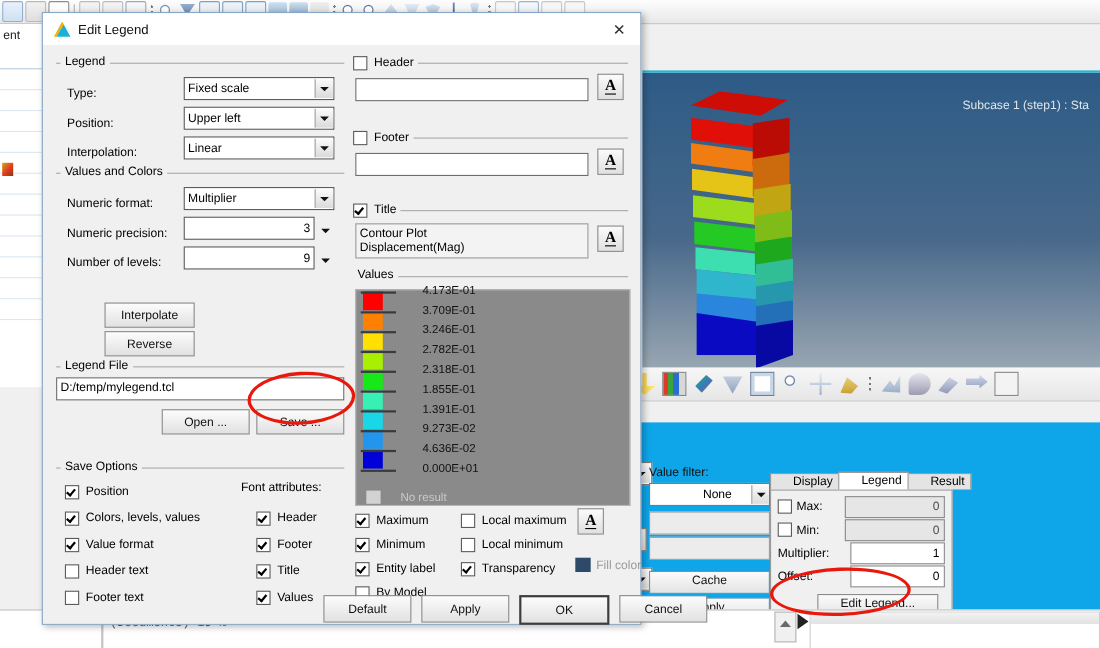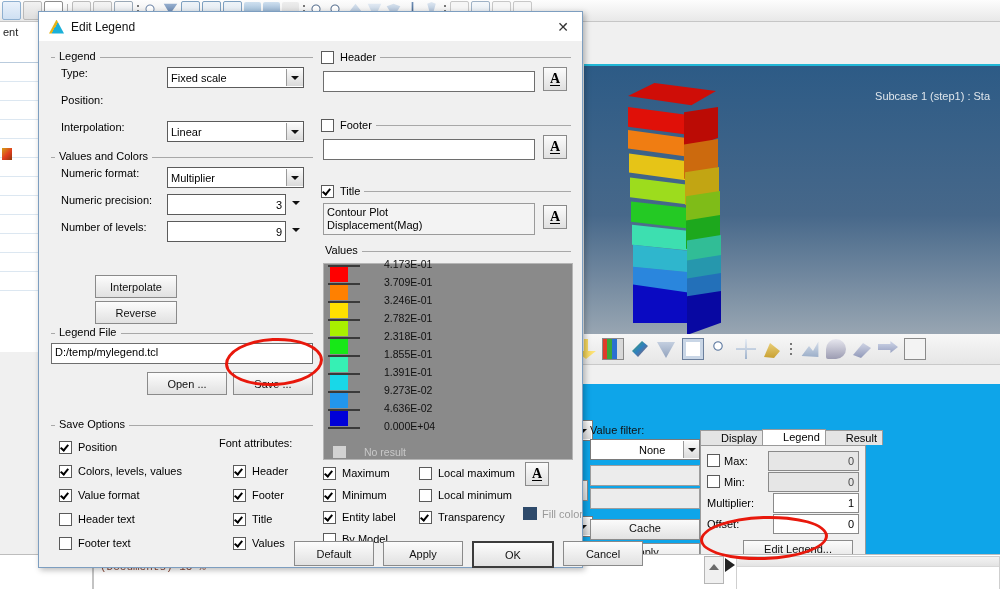--- a/index.html
+++ b/index.html
@@ -100,21 +100,21 @@
   #app-icon{width:15px;height:14px;margin:0 7px 0 6px;position:relative;flex:0 0 auto;}
   #title-text{font-size:12px;color:#111;flex:1;}
   #close-btn{width:30px;height:26px;display:flex;align-items:center;justify-content:center;
     font-size:14px;color:#333;}
   #dlg-body{position:absolute;left:0;top:29px;right:0;bottom:0;background:#f0f0f0;}
 
   .group{position:absolute;}
   .glabel{position:absolute;font-size:11px;background:#f0f0f0;padding:0 4px;left:4px;top:-7px;}
   .gline{position:absolute;left:0;top:0;right:0;height:1px;background:#a8a8a8;}
 
-  .row{display:flex;align-items:flex-start;height:24px;}
+  .row{display:flex;align-items:flex-end;height:24px;}
   .row .cap{font-size:11px;}
   .dd{height:19px;border:1px solid #5b5b5b;background:#fff;display:flex;align-items:center;
     font-size:11px;padding-left:3px;justify-content:space-between;}
   .dd .arr{width:16px;height:17px;background:linear-gradient(#fbfbfb,#dadada);
      border-left:1px solid #9a9a9a;display:flex;align-items:center;justify-content:center;}
   .spin{height:19px;border:1px solid #5b5b5b;background:#fff;display:flex;align-items:center;
     justify-content:flex-end;font-size:11px;padding-right:3px;}
   .spinarr{width:14px;height:17px;background:#f0f0f0;display:flex;align-items:center;
     justify-content:center;margin-left:3px;}
 
@@ -346,20 +346,26 @@
         <span class="cap" style="width:106px;padding-left:10px;">Type:</span>
         <span class="dd" style="width:132px;">
           <span>Fixed scale</span>
           <span class="arr">
               <span class="caret"></span>
             </span>
         </span>
       </div>
       <div class="row" style="margin-top:3px;">
         <span class="cap" style="width:106px;padding-left:10px;">Position:</span>
+        <span class="dd" style="width:132px;">
+          <span>Upper left</span>
+          <span class="arr">
+              <span class="caret"></span>
+            </span>
+        </span>
       </div>
       <div class="row" style="margin-top:3px;">
         <span class="cap" style="width:106px;padding-left:10px;">Interpolation:</span>
         <span class="dd" style="width:132px;">
           <span>Linear</span>
           <span class="arr">
               <span class="caret"></span>
             </span>
         </span>
       </div>
@@ -537,21 +543,21 @@
             <div class="lv-txt" style="position:absolute;left:44px;top:-6px;">9.273E-02</div>
           </div>
         <div class="lv-row">
             <div class="lv-tick" style="top:1px;"></div>
             <div class="lv-sw" style="background:#0000d8"></div>
             <div class="lv-txt" style="position:absolute;left:44px;top:-6px;">4.636E-02</div>
           </div>
         <div class="lv-row">
             <div class="lv-tick" style="top:1px;"></div>
             <div class="lv-sw" style="background:transparent"></div>
-            <div class="lv-txt" style="position:absolute;left:44px;top:-6px;">0.000E+04</div>
+            <div class="lv-txt" style="position:absolute;left:44px;top:-6px;">0.000E+01</div>
           </div>
         <div id="no-result">
           <div class="sw"></div>
           <div class="t">No result</div>
         </div>
       </div>
 
       <div style="position:absolute;left:2px;top:212px;width:248px;">
         <div style="display:flex;">
           <div style="width:96px;">

